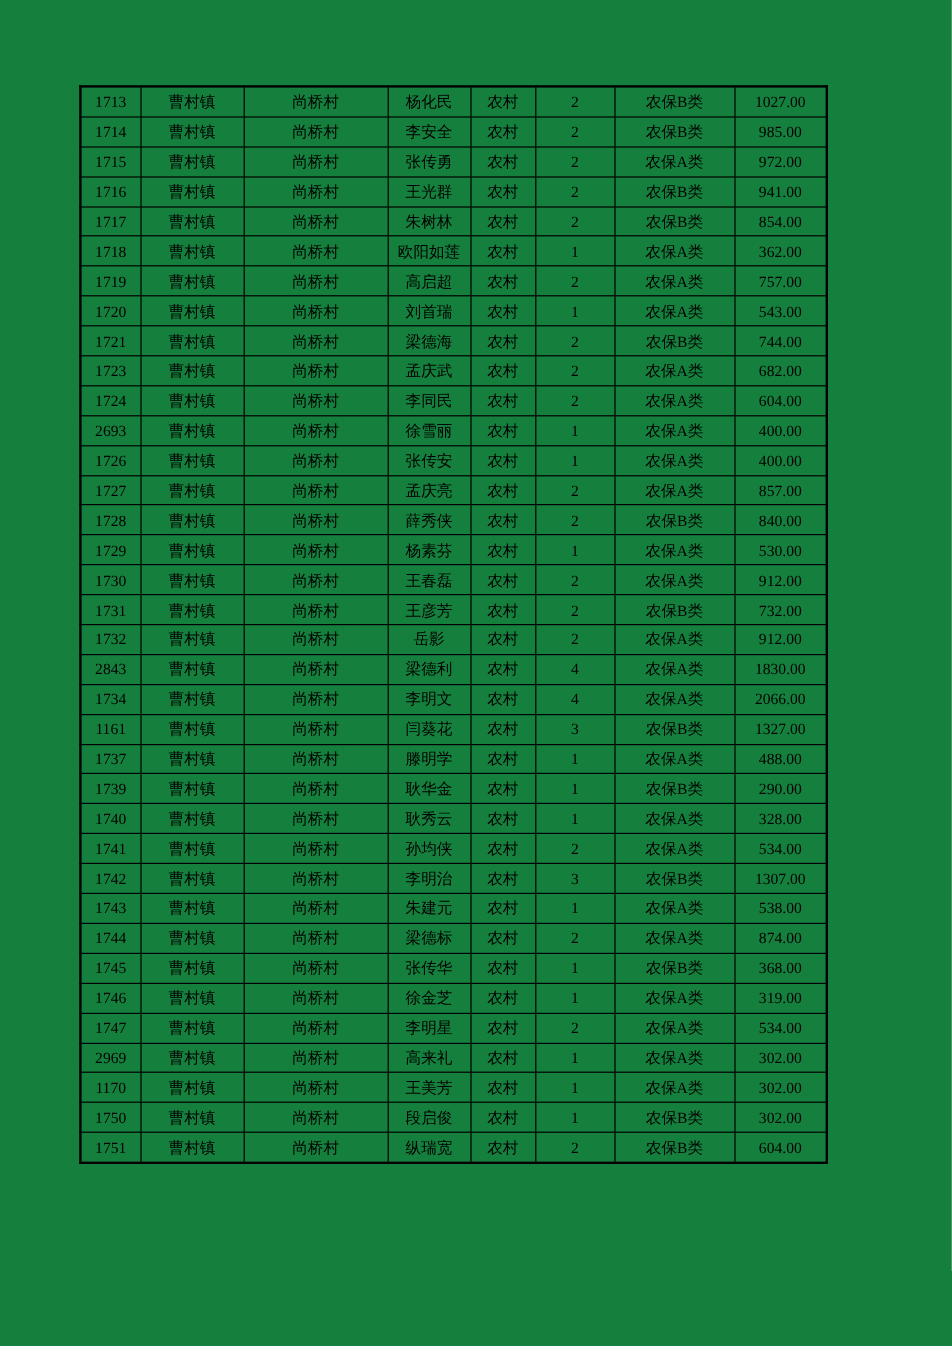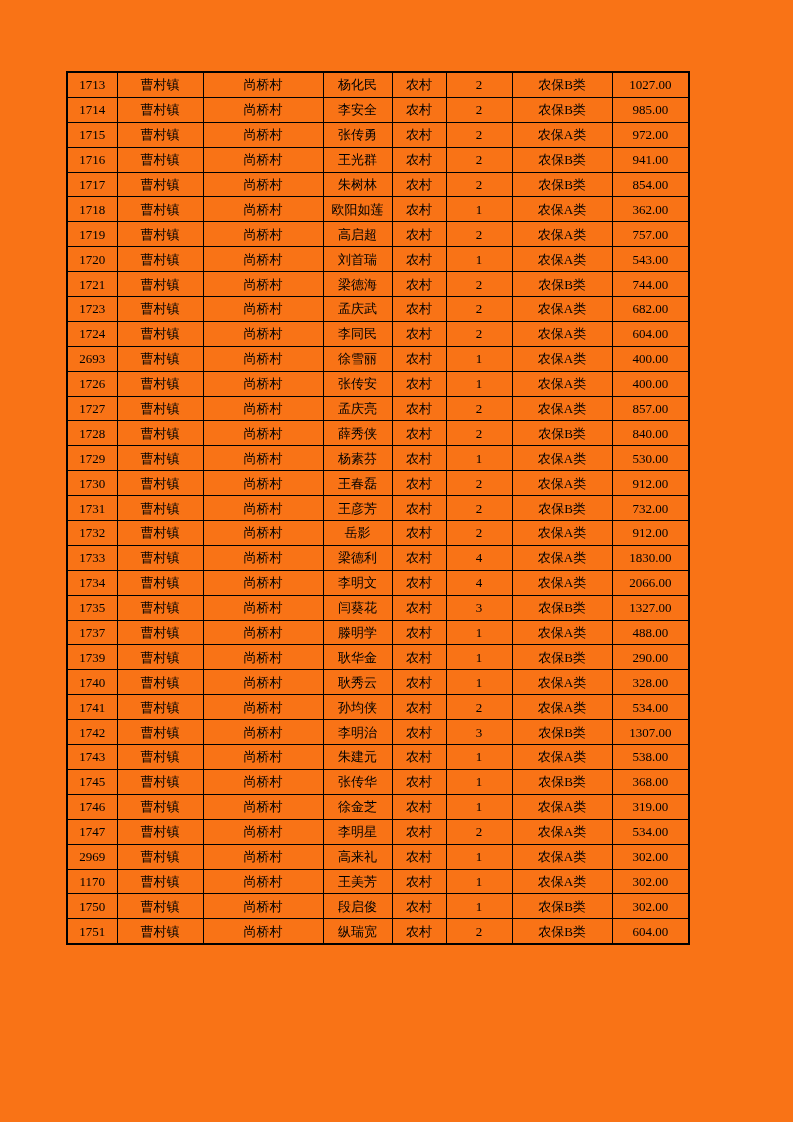--- a/index.html
+++ b/index.html
@@ -11,21 +11,21 @@
     height: 1122px;
     background: #ffffff;
     color: #000000;
     font-family: "Liberation Serif", "DejaVu Serif", serif;
   }
   .page {
     position: relative;
     width: 793px;
     height: 1122px;
     overflow: hidden;
-    background: #f97316;
+    background: #15803d;
   }
   table.roster {
     position: absolute;
     left: 66px;
     top: 71px;
     border-collapse: collapse;
     table-layout: fixed;
     border: 2px solid #000000;
   }
   table.roster td {
@@ -249,41 +249,41 @@
           <td>1732</td>
           <td>曹村镇</td>
           <td>尚桥村</td>
           <td>岳影</td>
           <td>农村</td>
           <td>2</td>
           <td>农保A类</td>
           <td>912.00</td>
         </tr>
         <tr>
-          <td>1733</td>
+          <td>2843</td>
           <td>曹村镇</td>
           <td>尚桥村</td>
           <td>梁德利</td>
           <td>农村</td>
           <td>4</td>
           <td>农保A类</td>
           <td>1830.00</td>
         </tr>
         <tr>
           <td>1734</td>
           <td>曹村镇</td>
           <td>尚桥村</td>
           <td>李明文</td>
           <td>农村</td>
           <td>4</td>
           <td>农保A类</td>
           <td>2066.00</td>
         </tr>
         <tr>
-          <td>1735</td>
+          <td>1161</td>
           <td>曹村镇</td>
           <td>尚桥村</td>
           <td>闫葵花</td>
           <td>农村</td>
           <td>3</td>
           <td>农保B类</td>
           <td>1327.00</td>
         </tr>
         <tr>
           <td>1737</td>
@@ -337,20 +337,30 @@
         </tr>
         <tr>
           <td>1743</td>
           <td>曹村镇</td>
           <td>尚桥村</td>
           <td>朱建元</td>
           <td>农村</td>
           <td>1</td>
           <td>农保A类</td>
           <td>538.00</td>
+        </tr>
+        <tr>
+          <td>1744</td>
+          <td>曹村镇</td>
+          <td>尚桥村</td>
+          <td>梁德标</td>
+          <td>农村</td>
+          <td>2</td>
+          <td>农保A类</td>
+          <td>874.00</td>
         </tr>
         <tr>
           <td>1745</td>
           <td>曹村镇</td>
           <td>尚桥村</td>
           <td>张传华</td>
           <td>农村</td>
           <td>1</td>
           <td>农保B类</td>
           <td>368.00</td>

